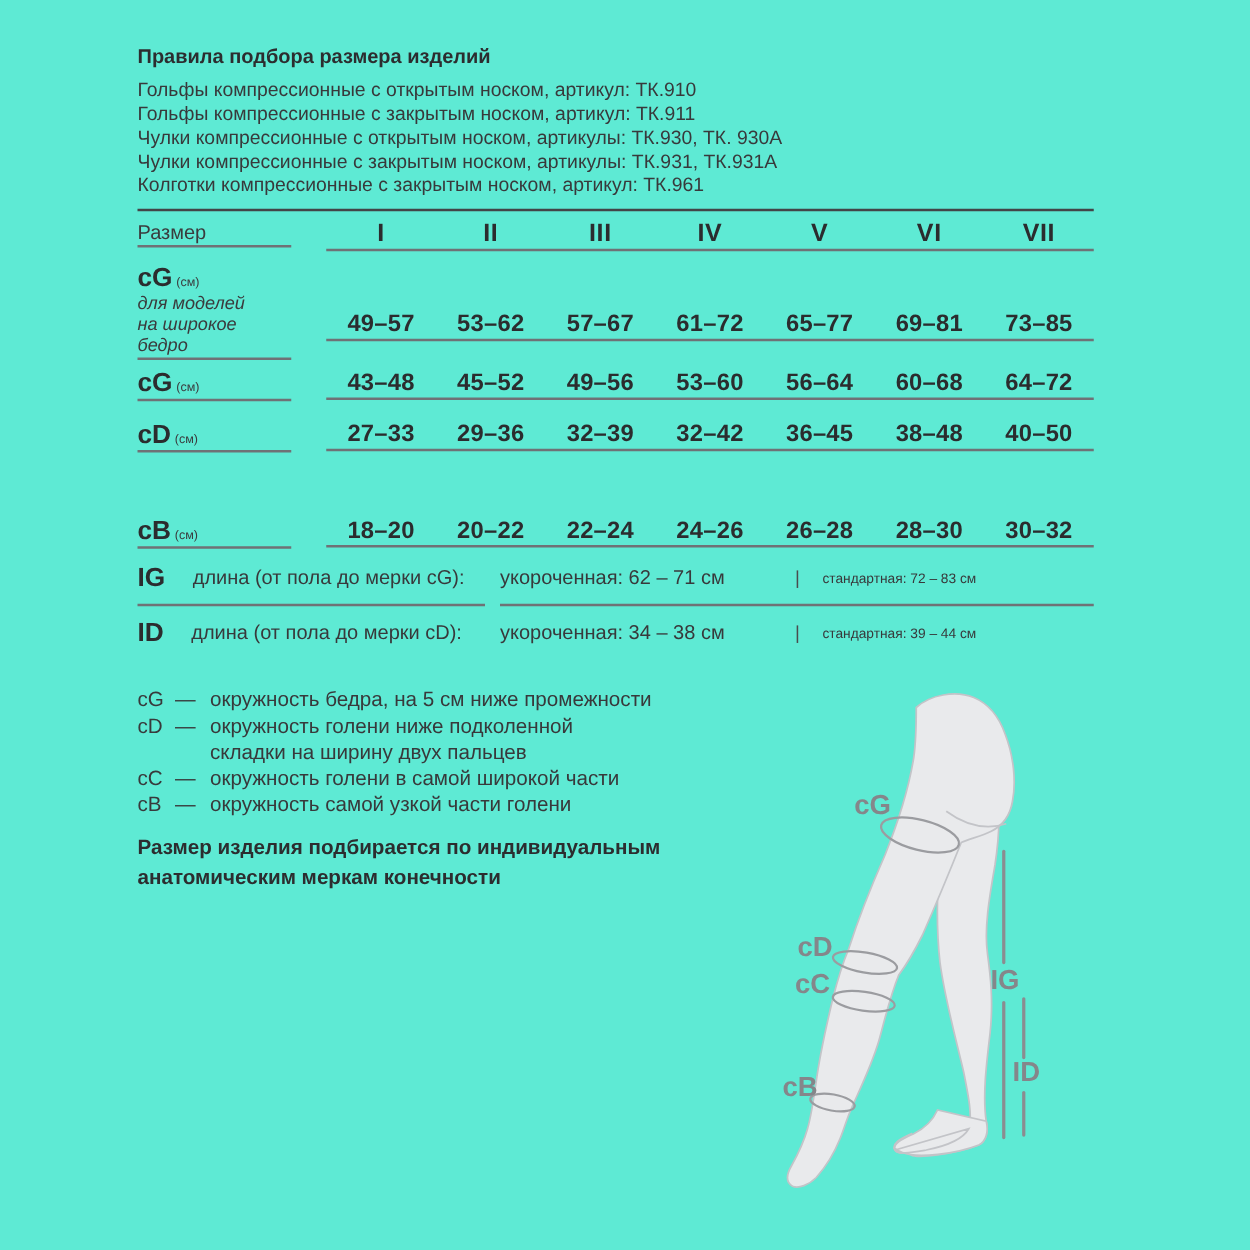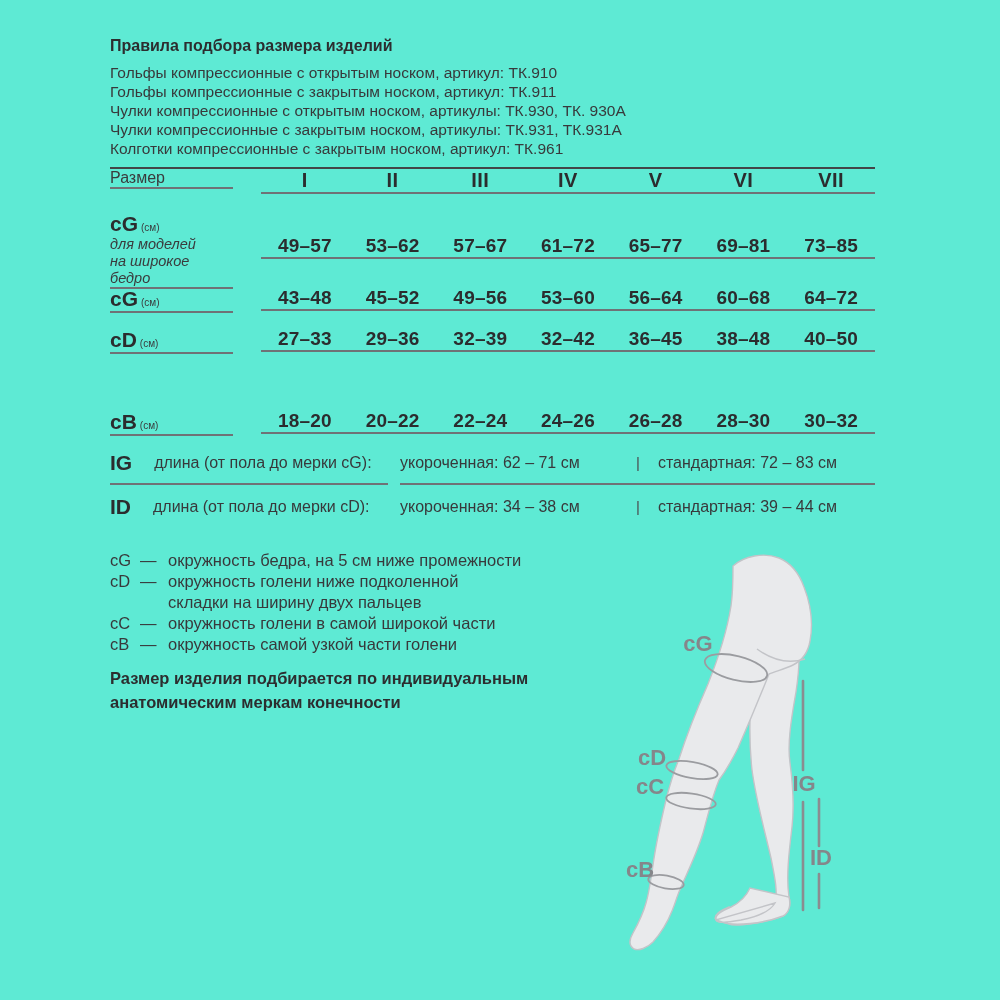--- a/index.html
+++ b/index.html
@@ -27,21 +27,21 @@
     line-height: 19px;
     color: #38393b;
     white-space: nowrap;
   }
   
   .size-table {
     margin-top: 9px;
     width: 765px;
     border-top: 2px solid #434547;
   }
-  .trow { display: flex; align-items: flex-start; gap: 16px; }
+  .trow { display: flex; align-items: center; gap: 16px; }
   .trow.header { height: 38px; }
   .trow.tall   { height: 80px; }
   .trow.data   { height: 41px; }
   .trow.data-last { height: 32px; }
   .tlabel {
     width: 123px;
     border-bottom: 2px solid #6f7276;
     display: flex;
     flex-direction: column;
     justify-content: center;
@@ -77,21 +77,21 @@
   .msub { font-size: 14.5px; line-height: 17px; color: #3a3b3d; white-space: nowrap; font-style: italic; }
   
   .lrow { display: flex; width: 765px; height: 43px; align-items: stretch; }
   .llabel { width: 278px; display: flex; align-items: center; white-space: nowrap; }
   .lvals  { flex: 1; margin-left: 12px; display: flex; align-items: center; white-space: nowrap; }
   .lrow.with-sep .llabel, .lrow.with-sep .lvals { border-bottom: 2px solid #6f7276; }
   .lkey  { font-size: 21px; font-weight: bold; color: #2b2c2e; }
   .ldesc { font-size: 16px; color: #38393b; margin-left: 22px; text-align: center; }
   .lshort { width: 236px; font-size: 16px; color: #38393b; }
   .ldiv { font-size: 15px; color: #4a4c4e; }
-  .lstd { margin-left: 18px; font-size: 16px; color: #38393b; }
+  .lstd { margin-left: 18px; font-size: 11px; color: #38393b; }
   
   .legend { margin-top: 22px; }
   .legend-item {
     display: grid;
     grid-template-columns: 30px 28px auto;
     font-size: 16.5px;
     line-height: 21px;
     color: #38393b;
   }
   .legend-key, .legend-dash { white-space: nowrap; }

